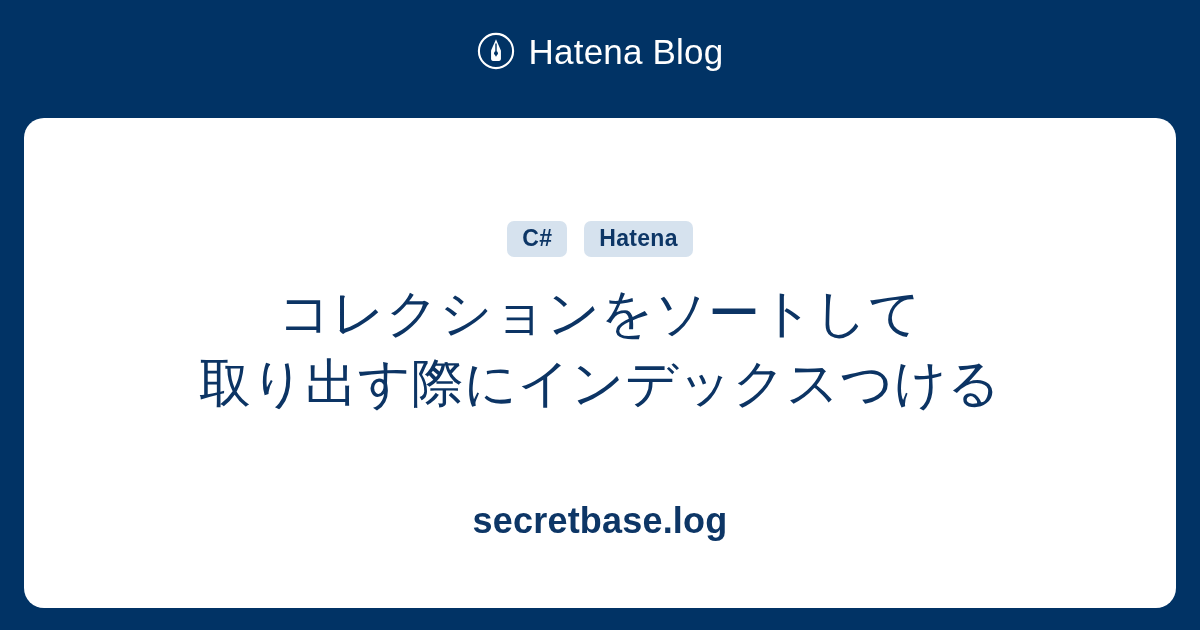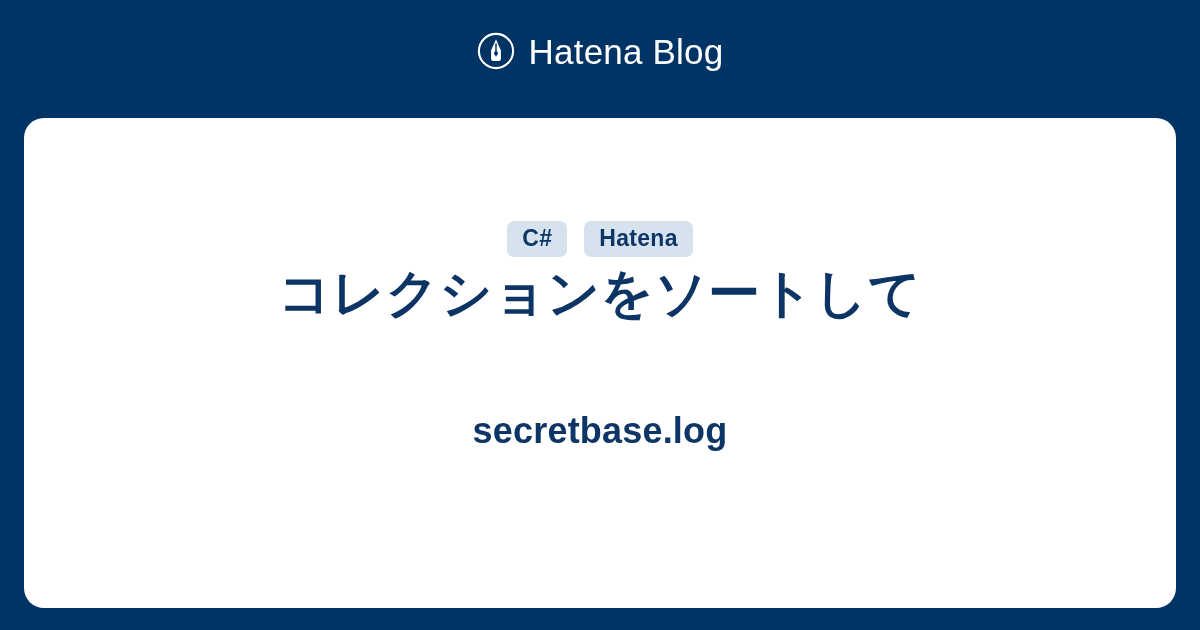--- a/index.html
+++ b/index.html
@@ -73,23 +73,24 @@
     font-weight: bold;
     border-radius: 7px;
     padding: 6px 15px 7px 15px;
     line-height: 1;
     white-space: nowrap;
     letter-spacing: 0.3px;
   }
 
   
   .entry-title {
+    margin-top: 20px;
     color: #0c3464;
     font-size: 52px;
-    font-weight: bold;
+    font-weight: normal;
     line-height: 1.35;
     text-align: center;
     max-width: 900px;
     letter-spacing: 0.5px;
   }
   .entry-title .title-line { display: block; }
 
   
   .blog-name {
     margin-top: 85px;
@@ -118,16 +119,17 @@
 
 <div class="entry-card">
 
   <div class="tag-list">
     <span class="tag-badge">C#</span>
     <span class="tag-badge">Hatena</span>
   </div>
 
   <h1 class="entry-title">
     <span class="title-line">コレクションをソートして</span>
+    <span class="title-line">取り出す際にインデックスつける</span>
   </h1>
 
   <div class="blog-name">secretbase.log</div>
 </div>
 
 </body></html>

